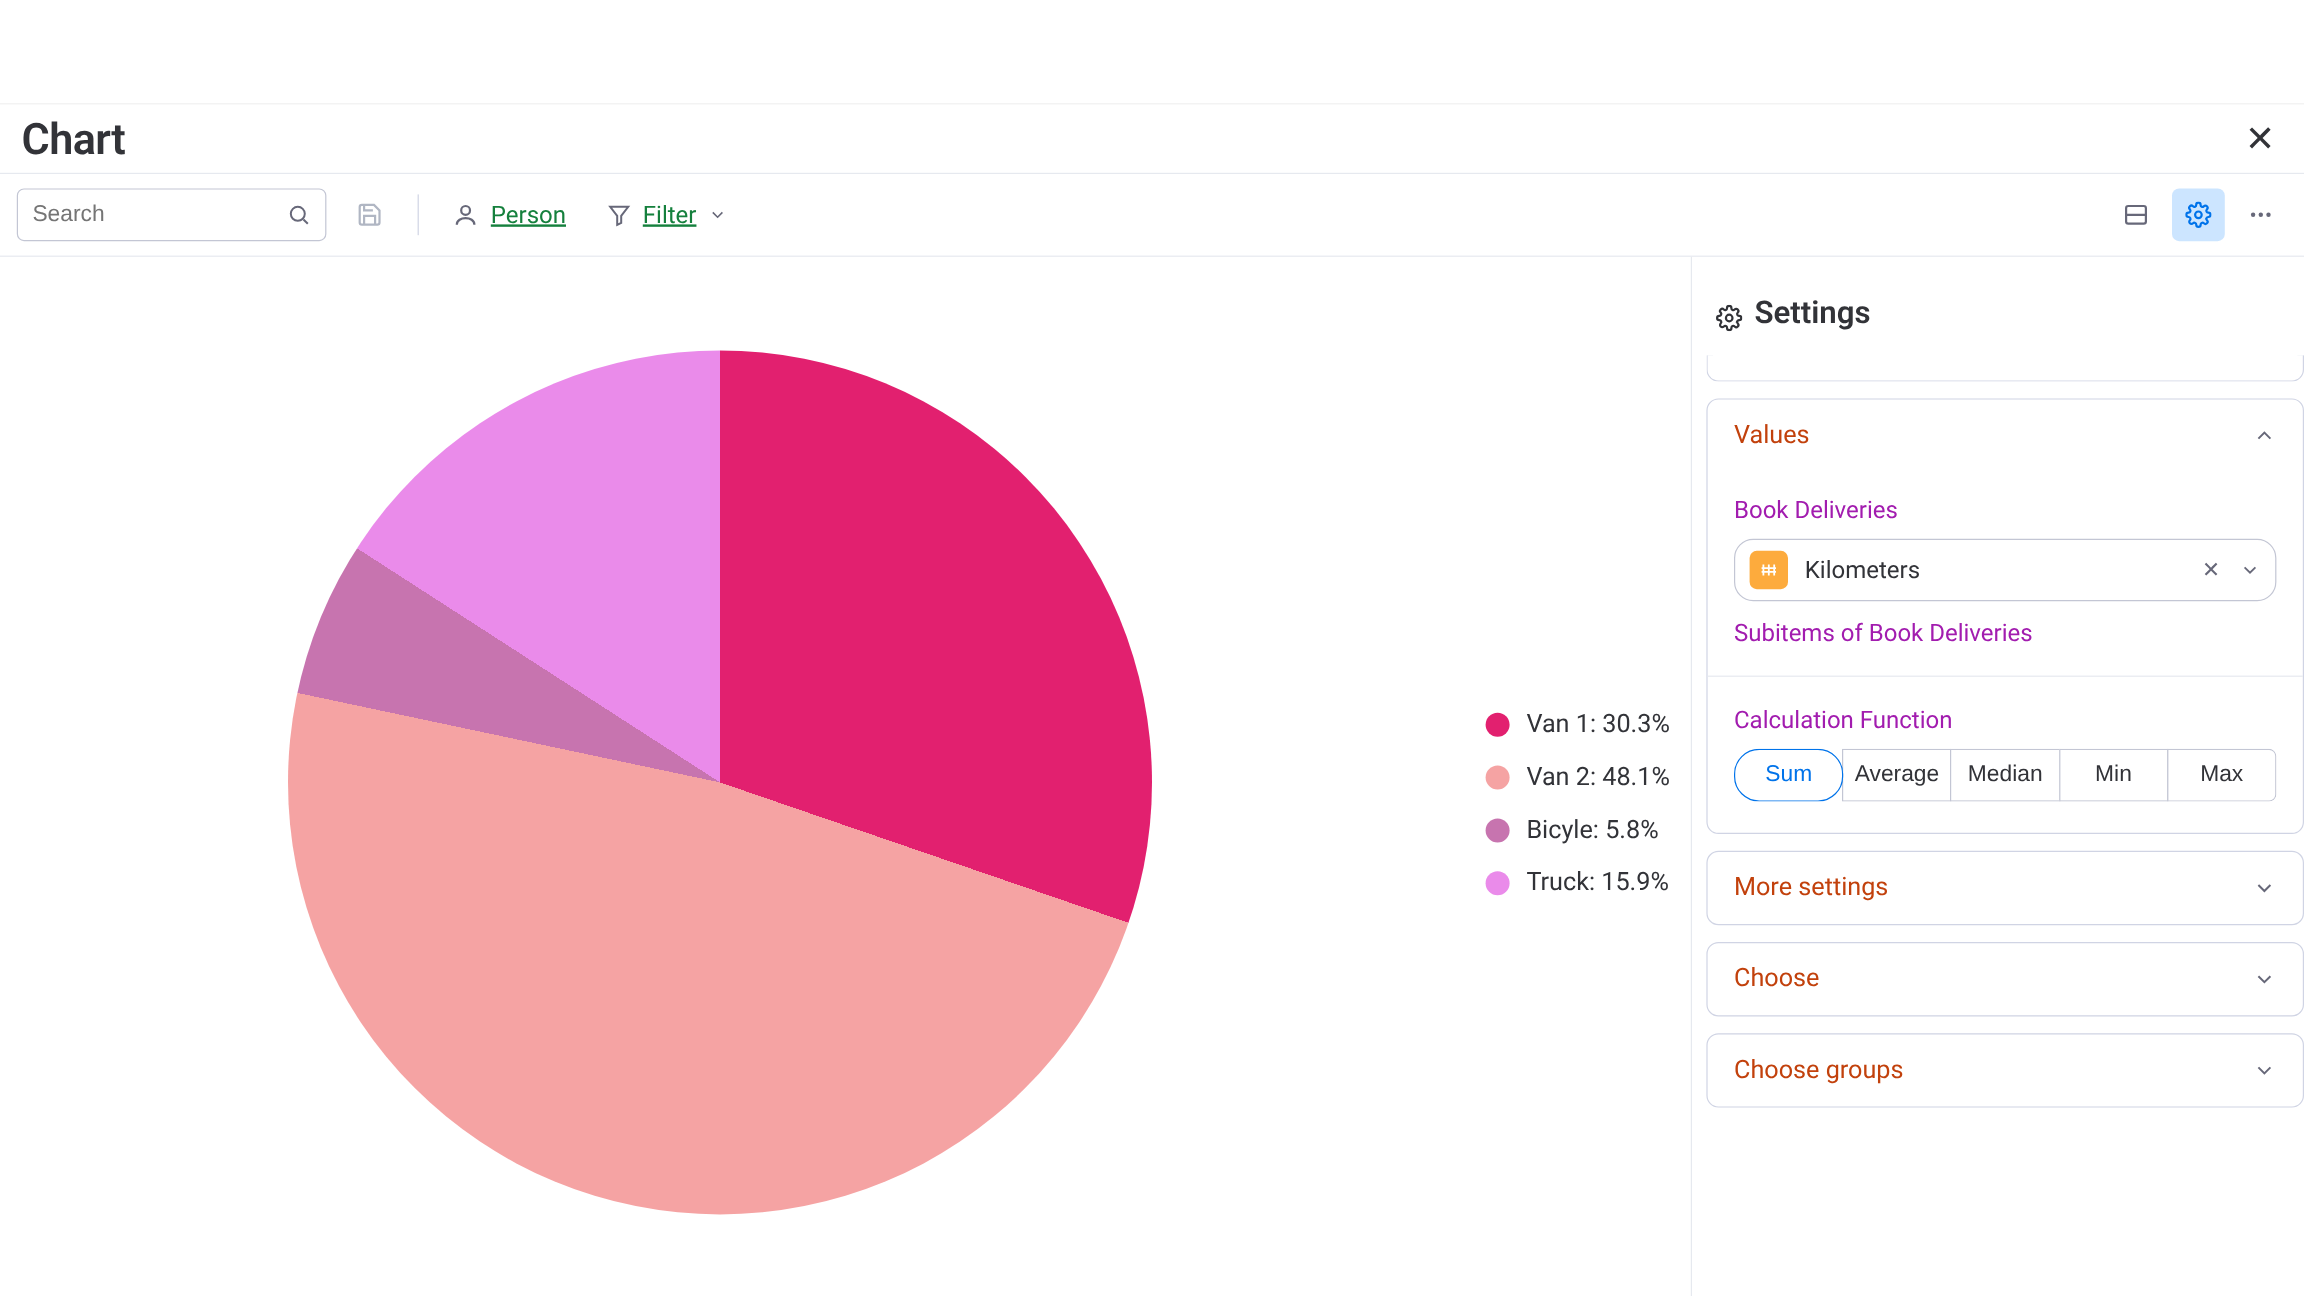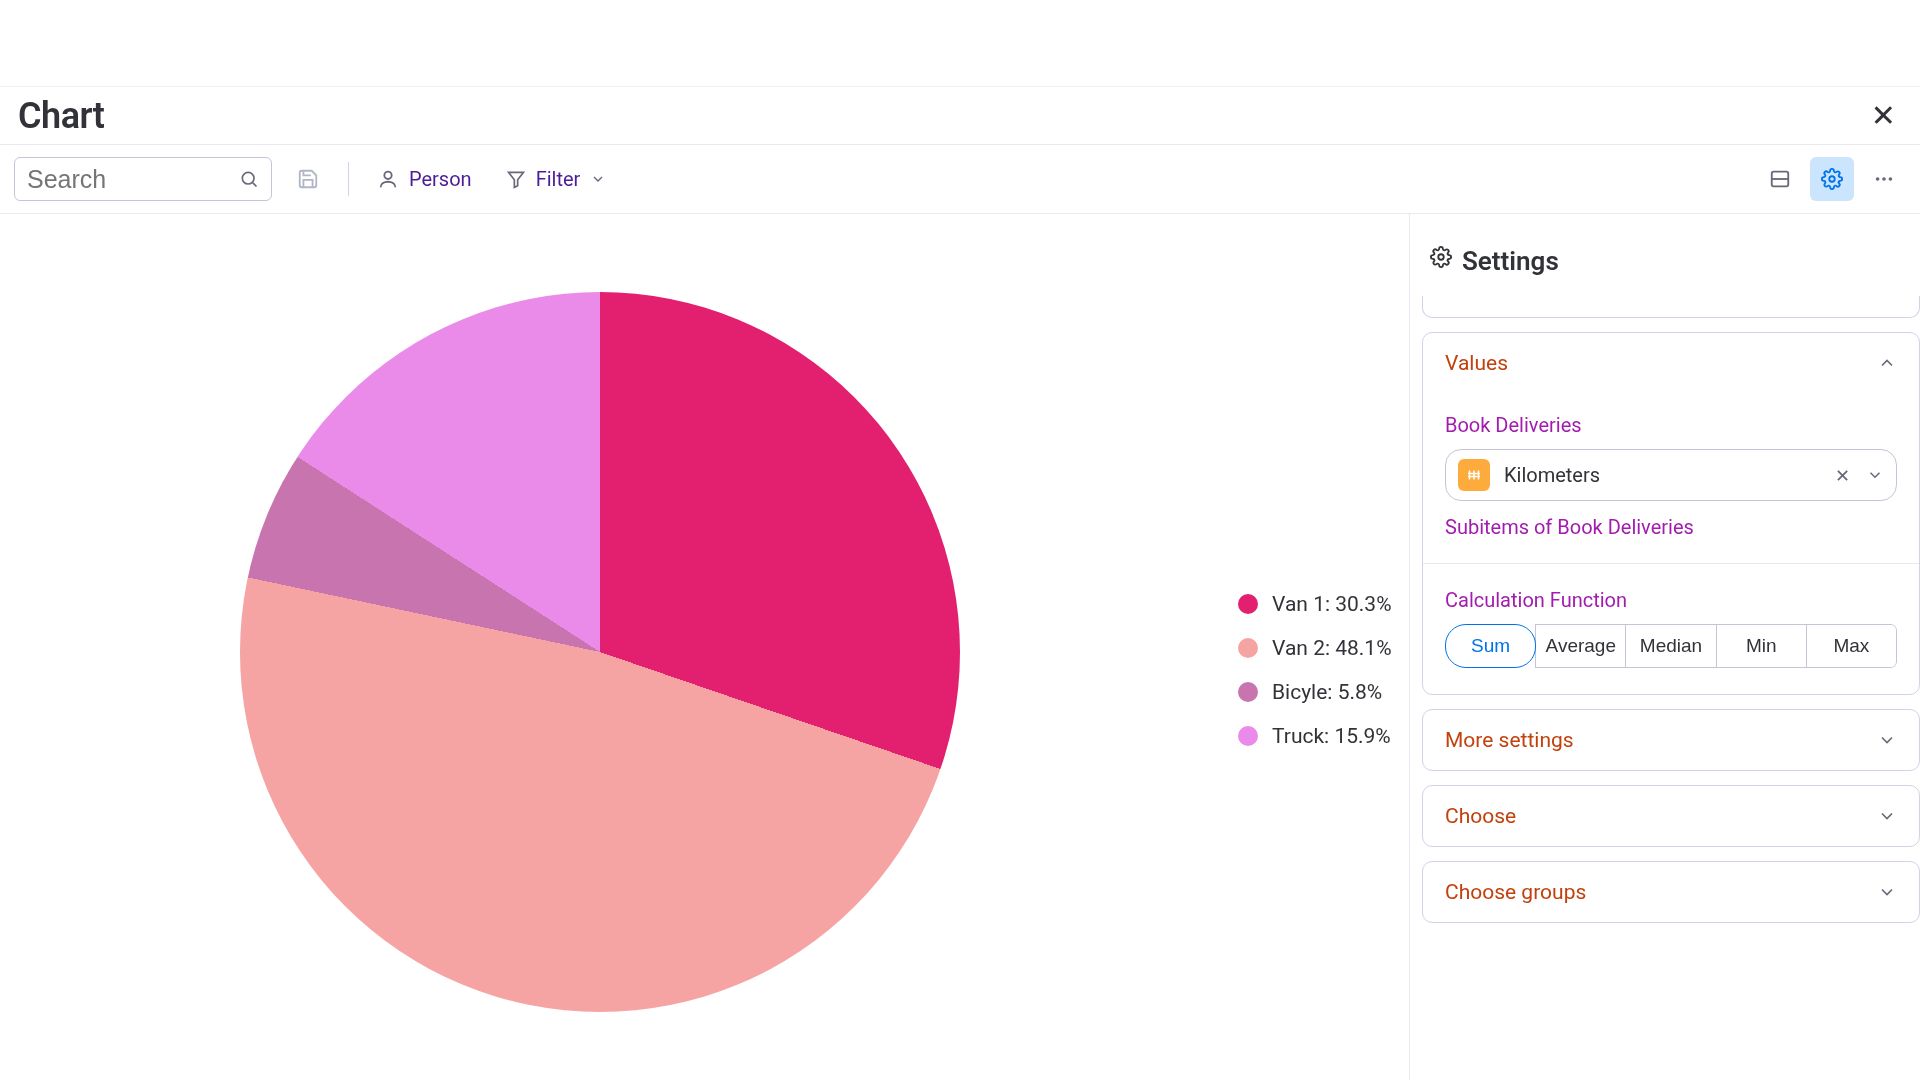--- a/index.html
+++ b/index.html
@@ -14,42 +14,42 @@
   .toolbar {
     display: flex; align-items: center; justify-content: space-between;
     padding: 10px 14px; border-top: 1px solid #e6e9ef; border-bottom: 1px solid #e6e9ef;
     height: 70px;
   }
   .toolbar-left { display: flex; align-items: center; gap: 14px; }
   .search-wrap {
     display: flex; align-items: center; border: 1px solid #c3c6d4; border-radius: 6px;
     height: 44px; width: 258px; padding: 0 12px; justify-content: space-between;
   }
-  .search-wrap input { border: none; outline: none; font-size: 25px; color: #404040; width: 190px; background: transparent; }
+  .search-wrap input { border: none; outline: none; font-size: 19px; color: #404040; width: 190px; background: transparent; }
   .icon-btn {
     width: 44px; height: 44px; display: flex; align-items: center; justify-content: center;
     border-radius: 6px; cursor: pointer; color: #676879;
   }
   .icon-btn.active { background: #cce5ff; color: #0073ea; }
   .vdiv { width: 1px; height: 34px; background: #d0d4e4; margin: 0 4px; }
   .tool-item {
     display: flex; align-items: center; gap: 10px; padding: 6px 10px; border-radius: 4px; cursor: pointer;
-    color: #4c1d95; font-size: 20px;
+    color: #15803d; font-size: 20px; text-decoration: underline;
   }
   .tool-item svg { color: #676879; }
   .toolbar-right { display: flex; align-items: center; gap: 8px; }
   .content { display: flex; height: calc(1080px - 86px - 58px - 70px); }
   .chart-area { flex: 1; display: flex; align-items: flex-start; justify-content: flex-start; position: relative; border-right: 1px solid #e6e9ef;}
   .pie-wrap { position: relative; width: 720px; height: 720px; margin-left: 240px; margin-top: 78px; }
   .pie { width: 720px; height: 720px; border-radius: 50%; }
   .legend { position: absolute; left: 1238px; top: 378px; display: flex; flex-direction: column; gap: 20px; }
   .legend-row { display: flex; align-items: center; gap: 14px; font-size: 21px; color: #323338; }
   .swatch { width: 20px; height: 20px; border-radius: 50%; }
   .panel { width: 510px; padding: 20px 0 20px 12px; display: flex; flex-direction: column; gap: 14px; }
-  .panel-title { display: flex; align-items: flex-start; gap: 10px; padding: 12px 10px 6px 8px; font-size: 26px; font-weight: 600; }
+  .panel-title { display: flex; align-items: flex-end; gap: 10px; padding: 12px 10px 6px 8px; font-size: 26px; font-weight: 600; }
   .card {
     border: 1px solid #d0d4e4; border-radius: 10px; background: #fff;
   }
   .card-peek { height: 22px; border: 1px solid #d0d4e4; border-top: none; border-radius: 0 0 10px 10px; margin: 0 0 0 0; }
   .section-head {
     display: flex; align-items: center; justify-content: space-between;
     padding: 18px 22px; font-size: 21px; color: #c2410c; cursor: pointer;
   }
   .chev { color: #676879; }
   .values-body { padding: 6px 22px 26px 22px; }

